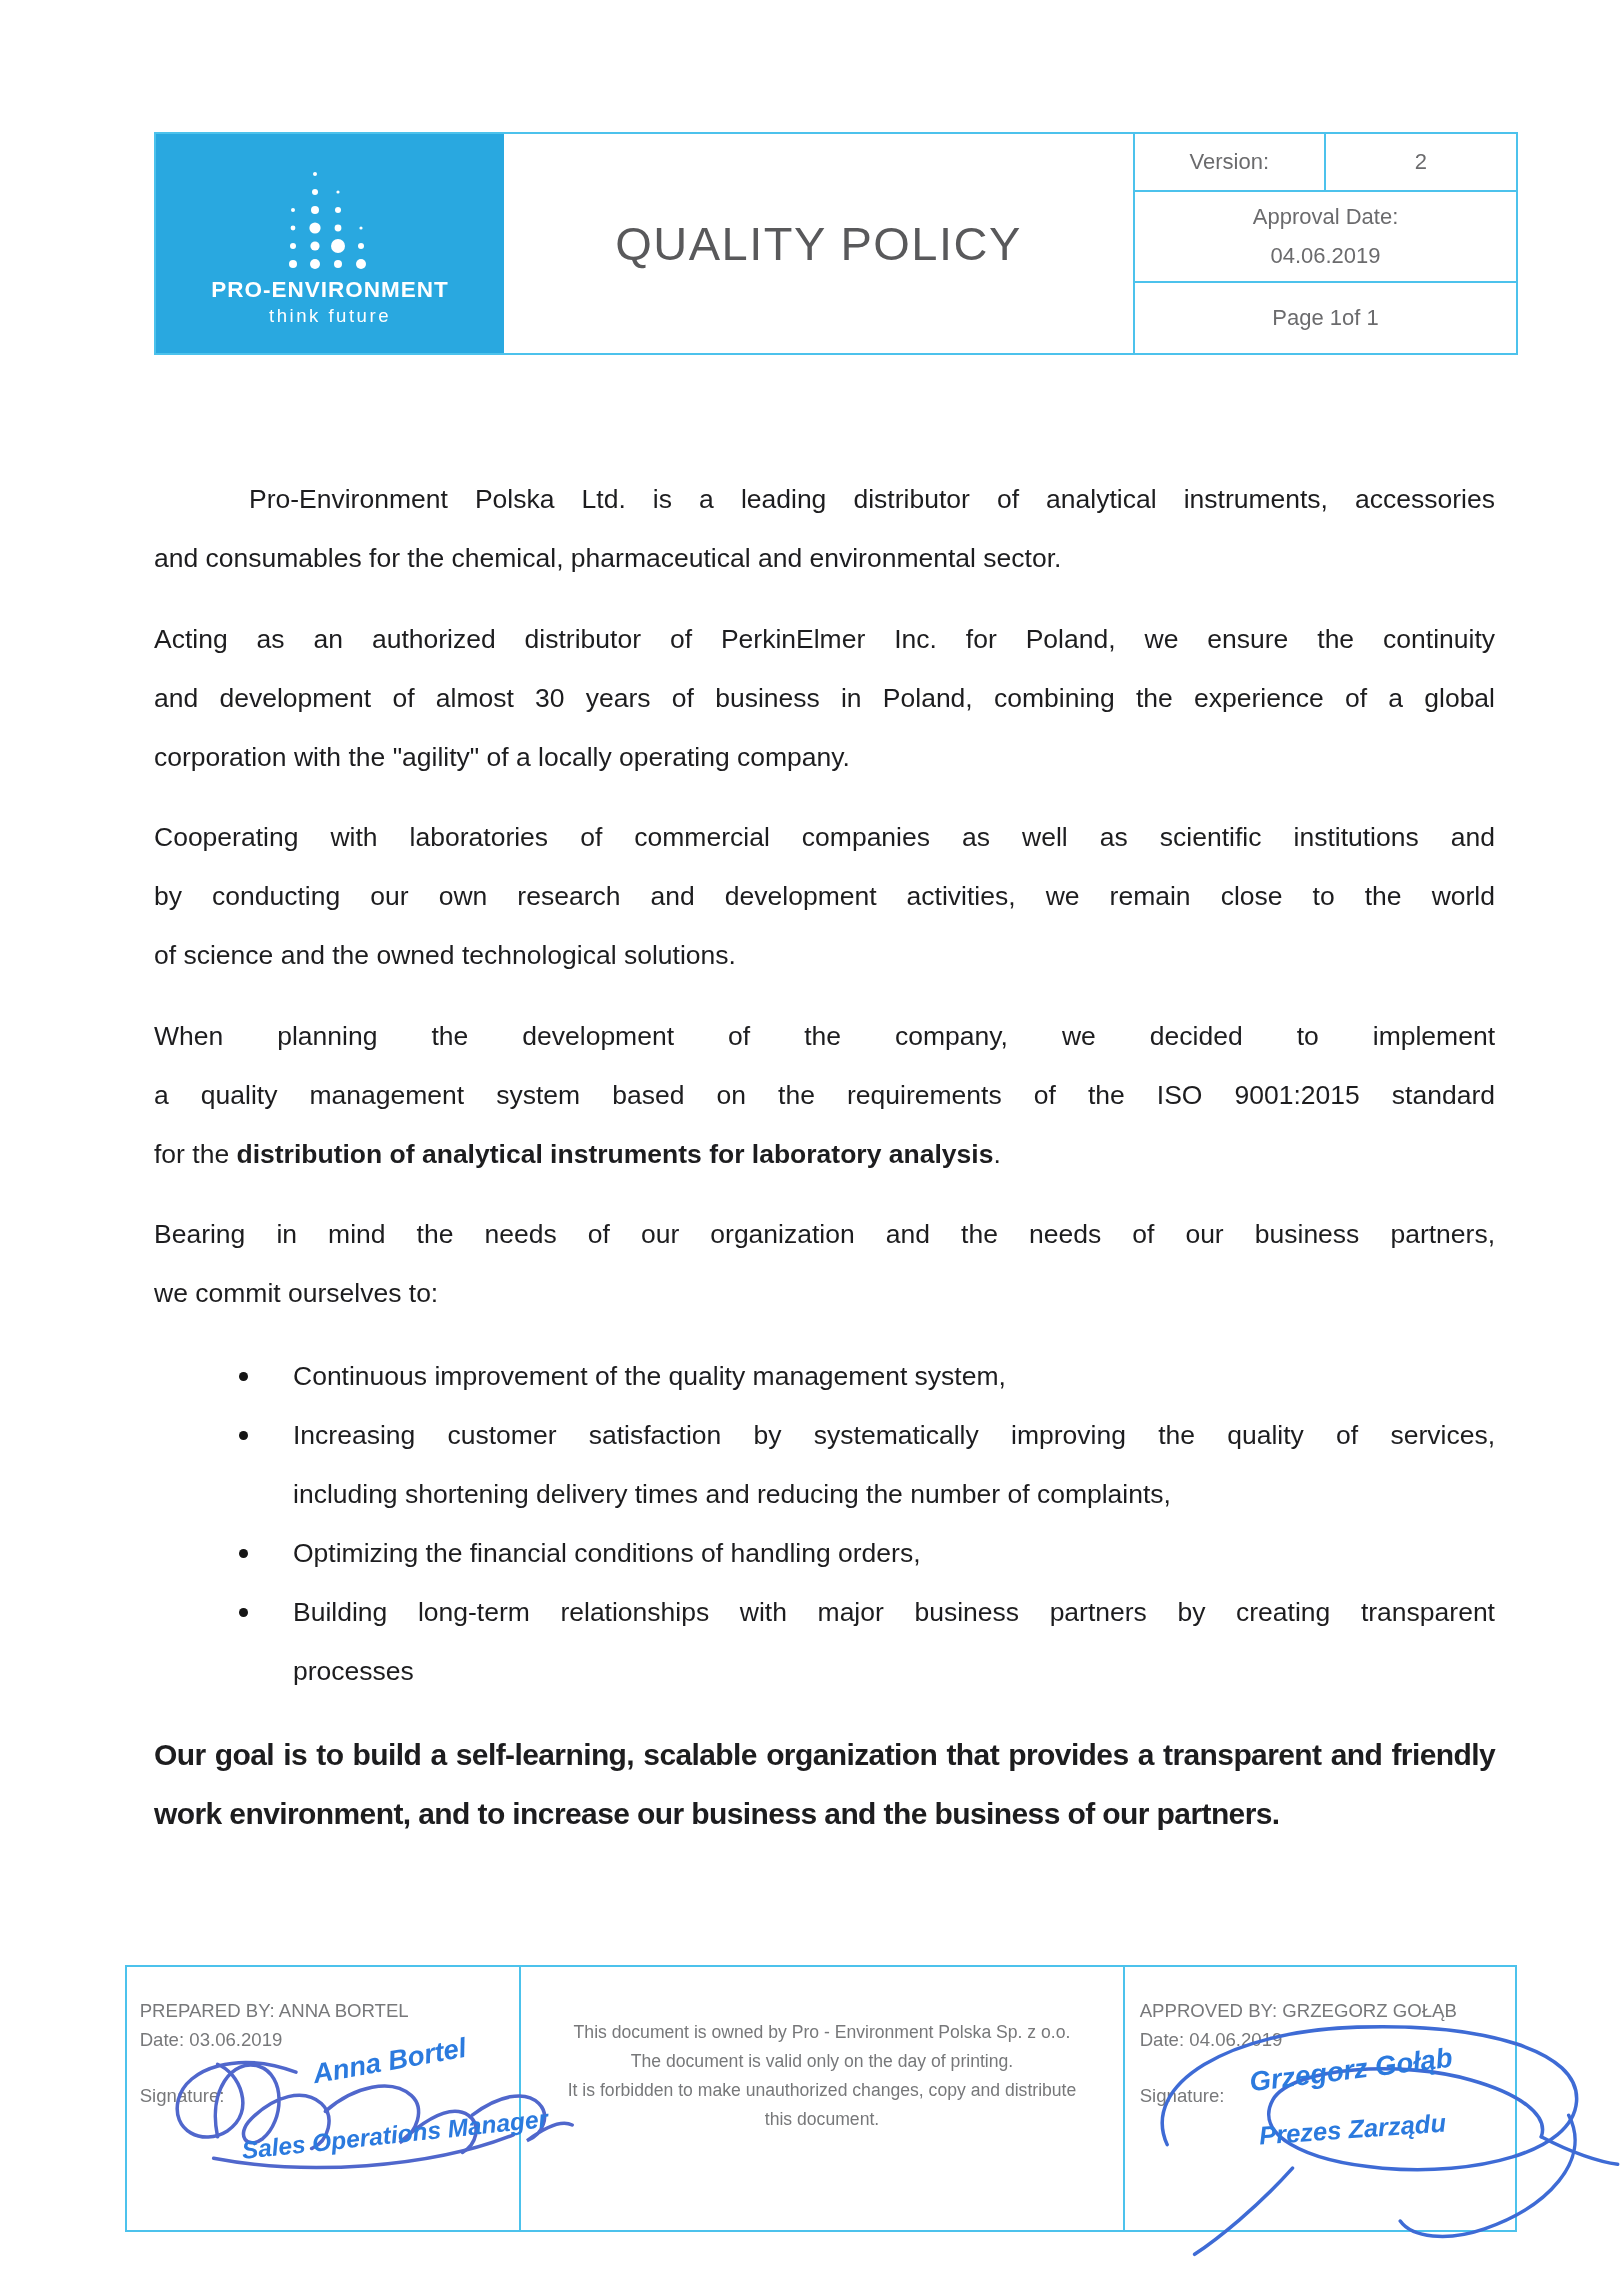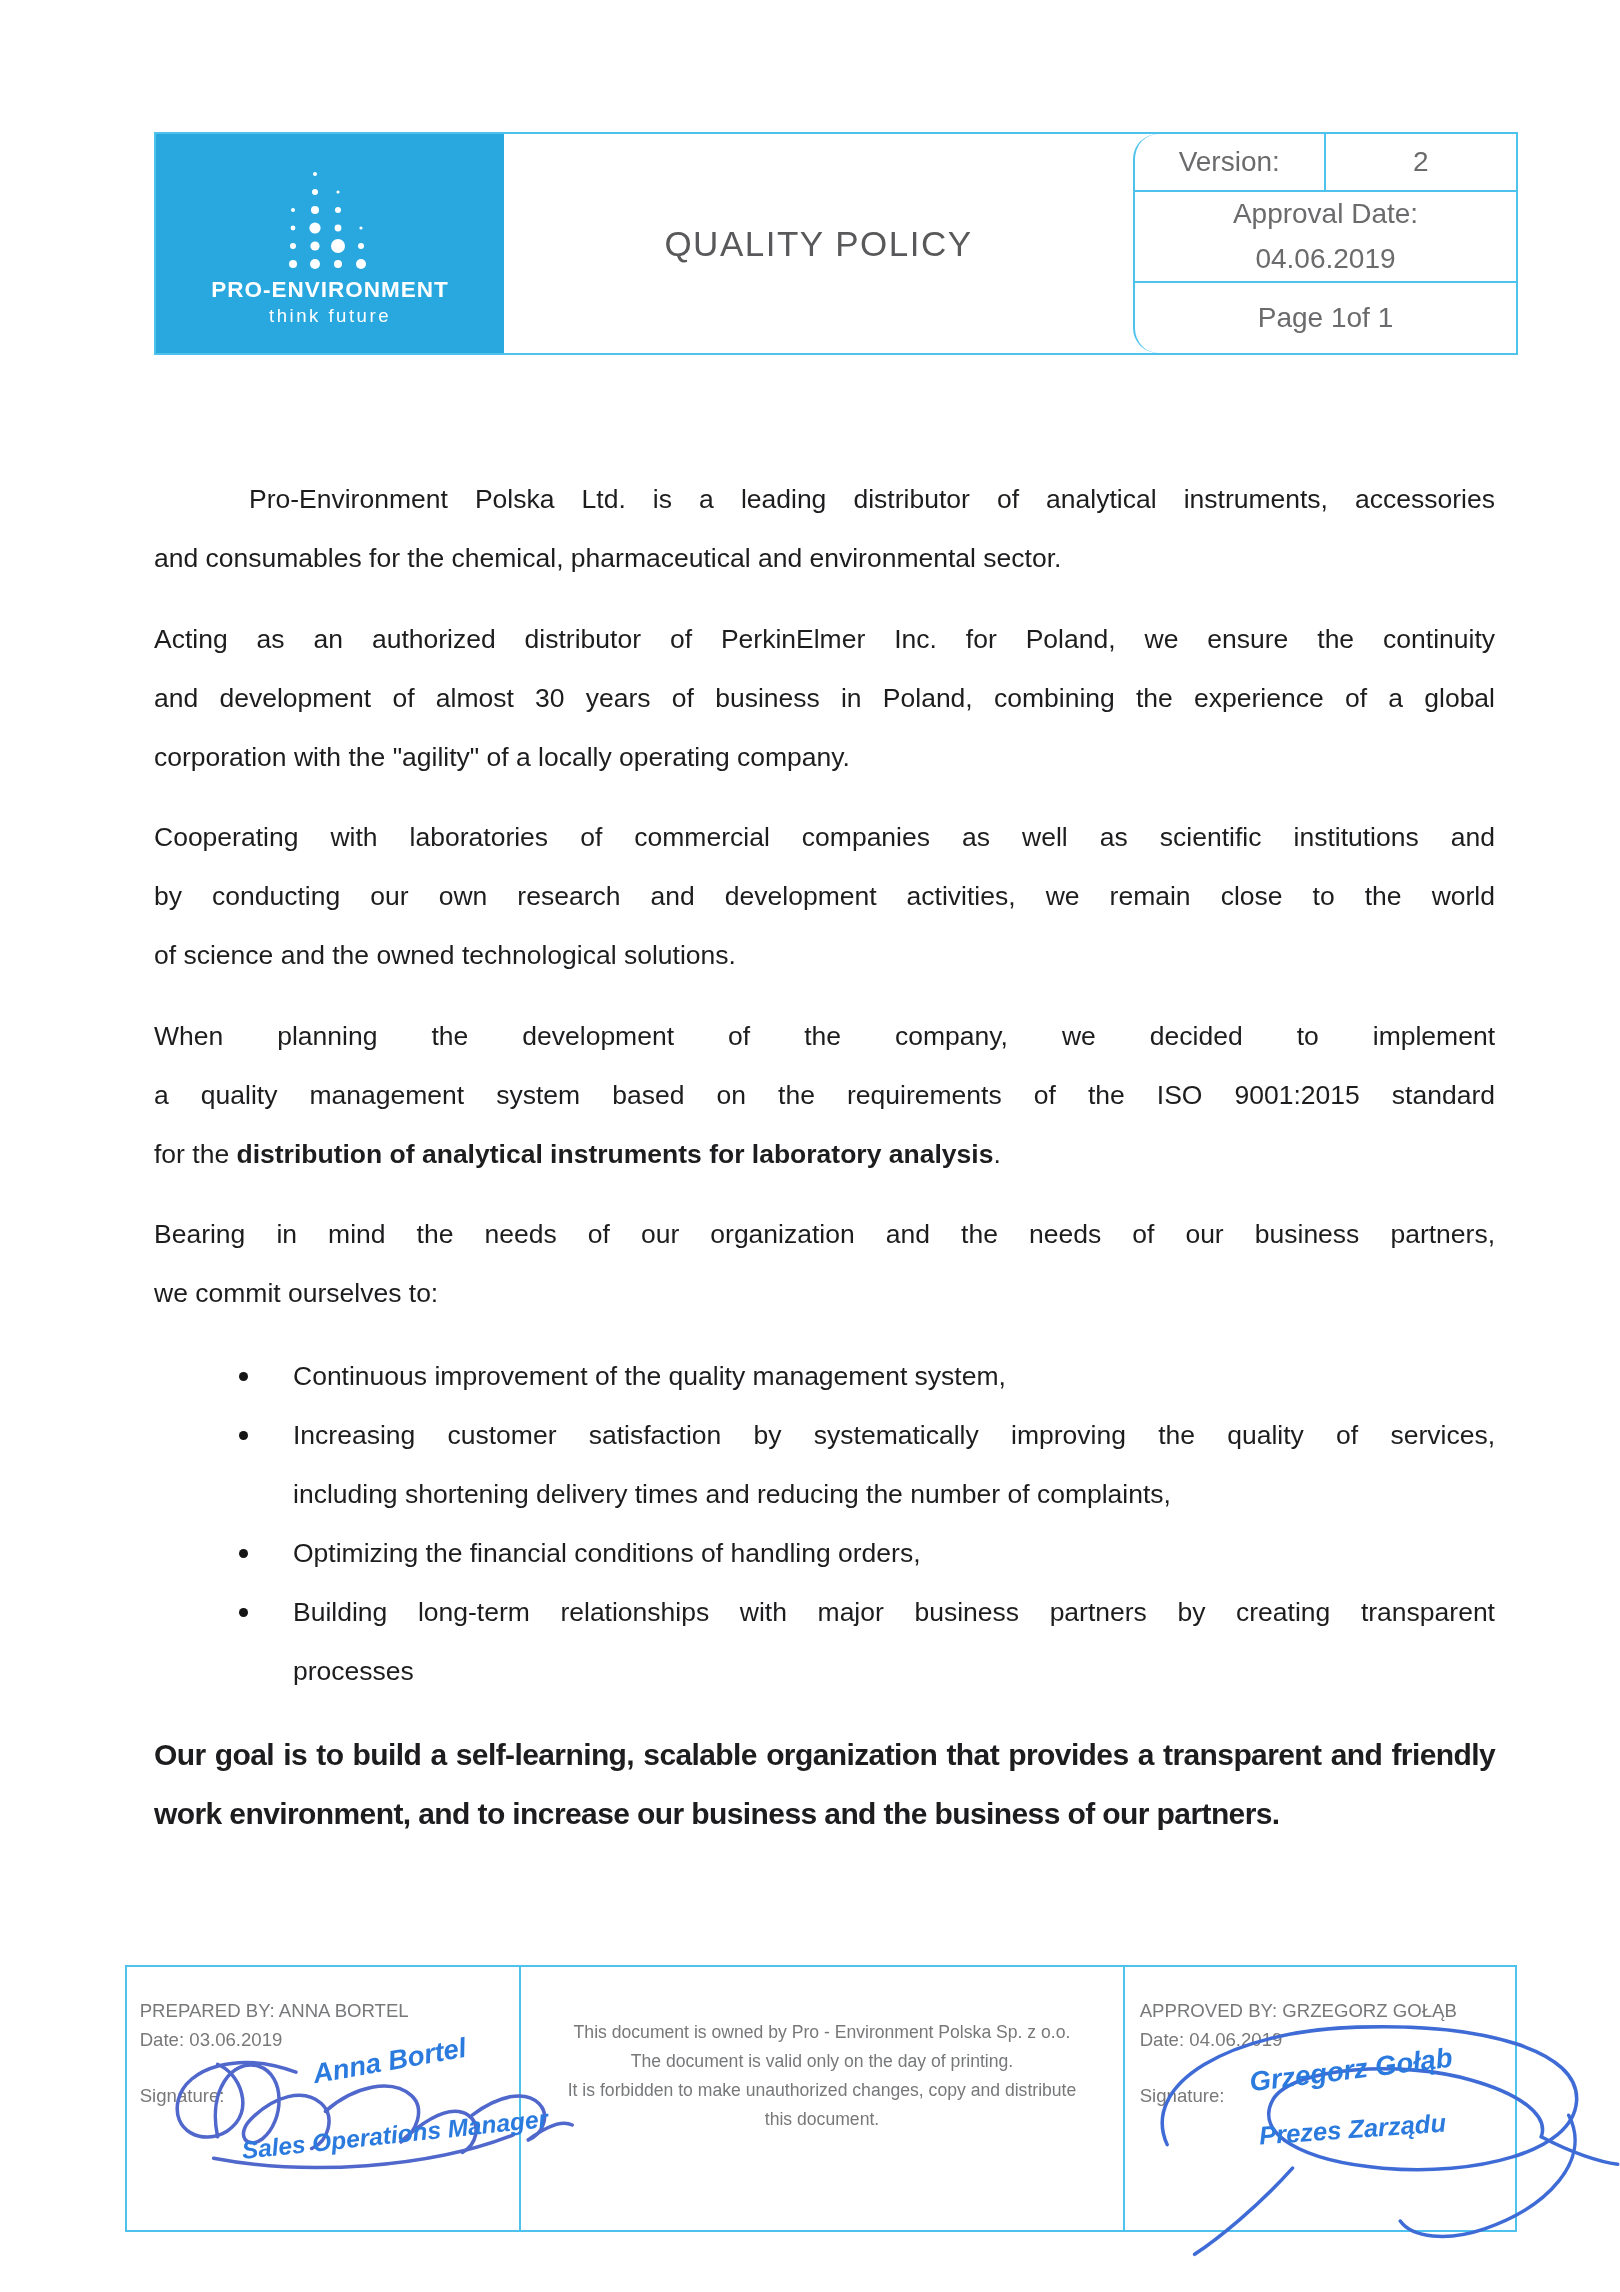--- a/index.html
+++ b/index.html
@@ -23,24 +23,24 @@
     display:grid;grid-template-columns:348px 1fr 383px;
   }
   .logo-cell{
     background:var(--logo-blue);display:flex;flex-direction:column;align-items:center;
   }
   .logo-dots{margin-top:35px;}
   .logo-name{color:#fff;font-weight:bold;font-size:22.5px;letter-spacing:1px;margin-top:5.9px;}
   .logo-tagline{color:#fff;font-size:18.6px;letter-spacing:2.5px;margin-top:2px;}
   .title-cell{
     display:flex;align-items:center;justify-content:center;
-    font-size:35px;color:#59595b;letter-spacing:1.5px;border-radius:19px;
+    font-size:47px;color:#59595b;letter-spacing:1.5px;border-radius:19px;
   }
   .info-cell{border-left:2px solid var(--border);display:grid;grid-template-rows:58px 91px 1fr;
-    color:var(--gray);font-size:28px;border-radius:25px;}
+    color:var(--gray);font-size:22px;}
   .info-row1{display:grid;grid-template-columns:1fr 1fr;border-bottom:2px solid var(--border);}
   .info-row1>div{display:flex;align-items:center;justify-content:center;}
   .info-row1>div:first-child{border-right:2px solid var(--border);}
   .info-row2{border-bottom:2px solid var(--border);display:flex;flex-direction:column;
     align-items:center;justify-content:center;gap:13px;}
   .info-row3{display:flex;align-items:center;justify-content:center;}
   
   .body-text{position:absolute;left:154px;top:470px;width:1341px;font-size:26.5px;color:var(--ink);}
   .line{height:59px;line-height:59px;text-align:justify;text-align-last:justify;}
   .line.last{text-align-last:left;}

